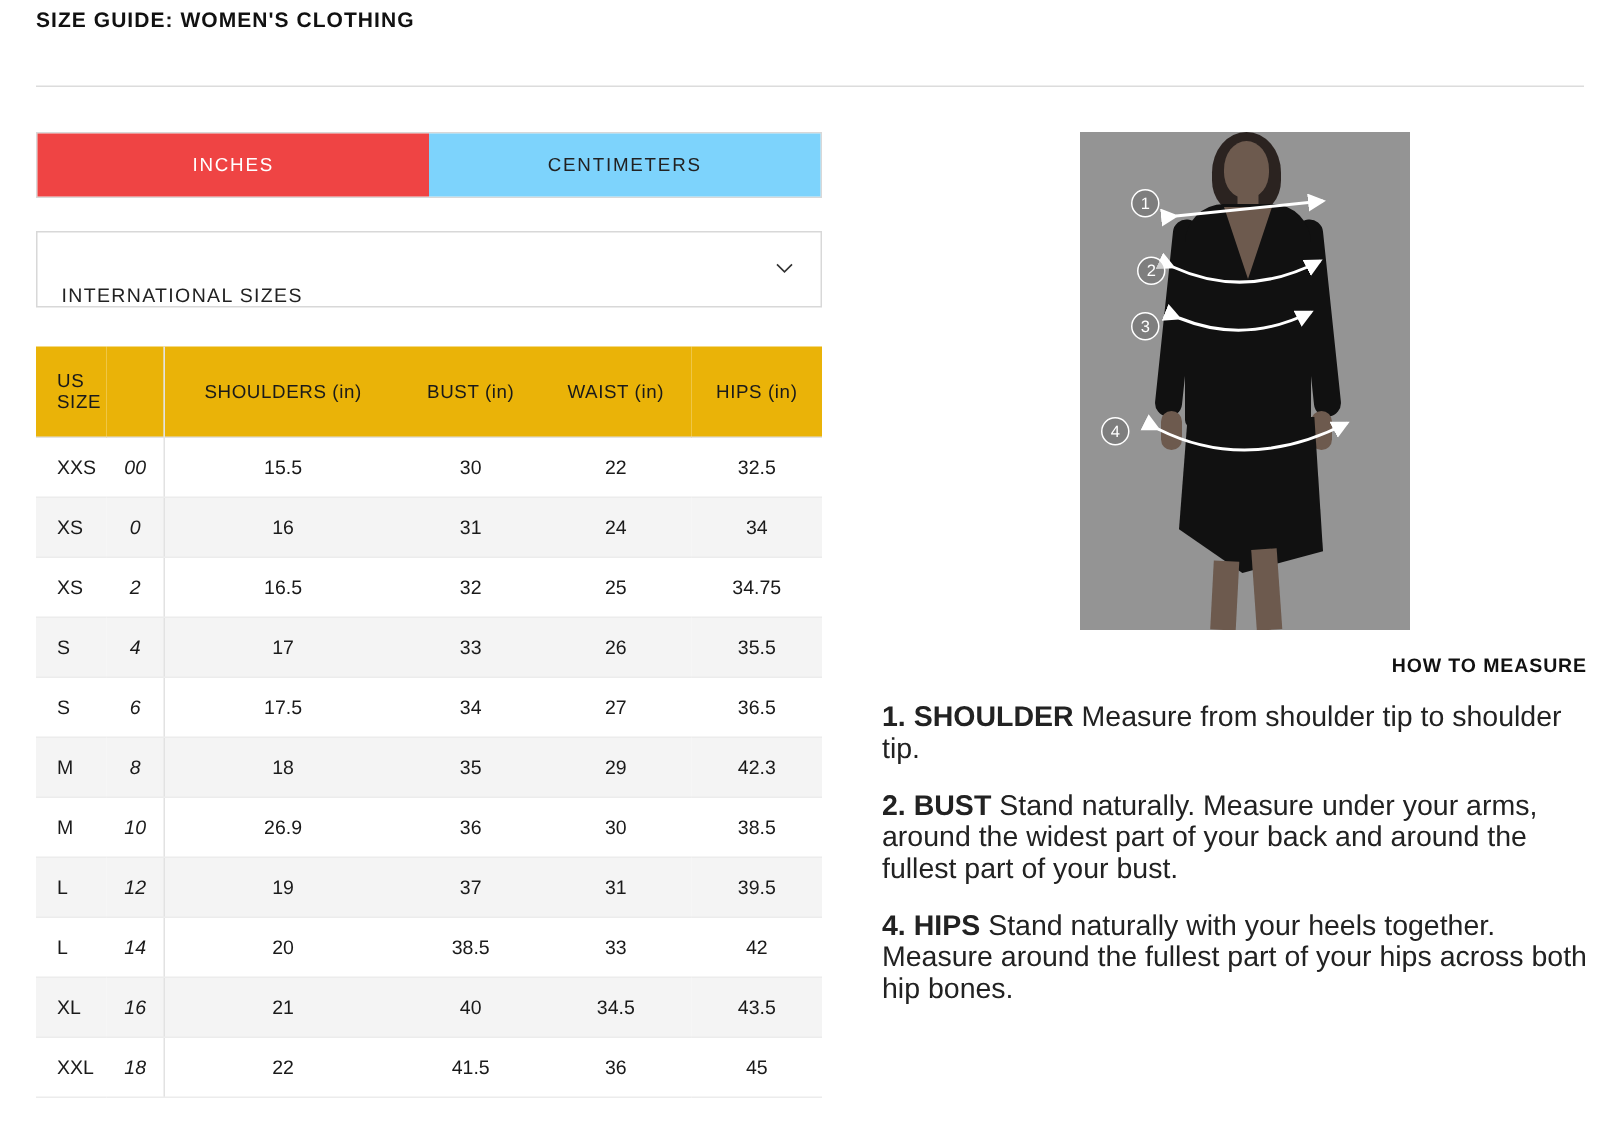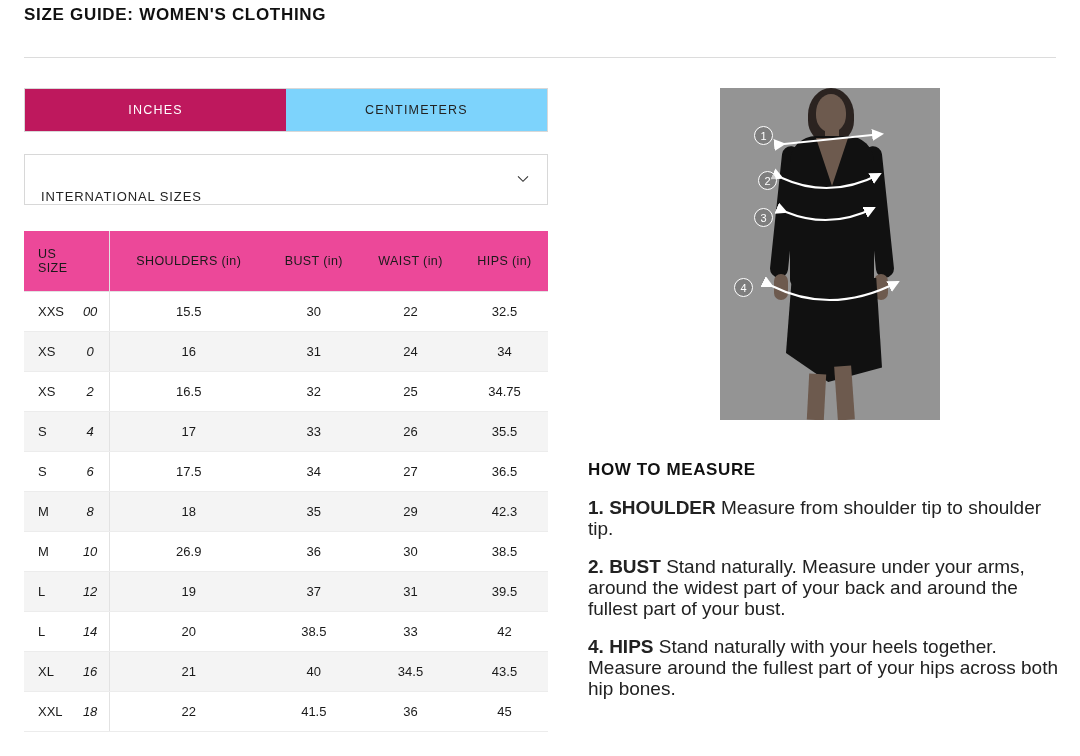--- a/index.html
+++ b/index.html
@@ -18,21 +18,21 @@
     position: relative;
     width: 1080px;
     height: 756px;
   }
 
   
   .page-title {
     position: absolute;
     top: 5px;
     left: 24px;
-    font-size: 17px;
+    font-size: 14px;
     font-weight: bold;
     letter-spacing: 0.7px;
     color: #111111;
   }
   .header-rule {
     position: absolute;
     top: 57px;
     left: 24px;
     width: 1032px;
     height: 1px;
@@ -60,21 +60,21 @@
     align-items: center;
     justify-content: center;
     font-size: 12.5px;
     letter-spacing: 1.2px;
     color: #222222;
     background: #7dd3fc;
     cursor: pointer;
     user-select: none;
   }
   .unit-tab.active {
-    background: #be185d;
+    background: #ef4444;
     color: #ffffff;
     border: none;
   }
 
   
   .select-wrap {
     position: relative;
     margin-top: 22px;
     width: 524px;
     height: 51px;
@@ -108,21 +108,21 @@
     font-size: 13px;
   }
   .size-table th {
     font-weight: normal;
     font-size: 12.5px;
     color: #1a1a1a;
     letter-spacing: 0.4px;
     padding: 16px 4px;
     text-align: center;
     border-bottom: 1px solid #e2e2e2;
-    background: #ec4899;
+    background: #eab308;
   }
   .size-table th.th-us {
     text-align: left;
     padding-left: 14px;
     width: 46px;
   }
   .size-table th.th-num {
     width: 38px;
     border-right: 1px solid #e2e2e2;
   }
@@ -255,25 +255,26 @@
     border: 1.5px solid #ffffff;
     color: #ffffff;
     font-size: 11px;
     display: flex;
     align-items: center;
     justify-content: center;
     background: rgba(60,60,60,0.25);
   }
 
   .howto-title {
-    margin-top: 40px;
-    font-size: 17px;
+    margin-top: 16px;
+    font-size: 13px;
     font-weight: bold;
     letter-spacing: 0.6px;
     color: #111111;
+    text-align: right;
   }
   .howto-item {
     margin-top: 17px;
     font-size: 19px;
     line-height: 21px;
     color: #222222;
     max-width: 476px;
   }
   .howto-item b { font-weight: bold; }
 </style>

